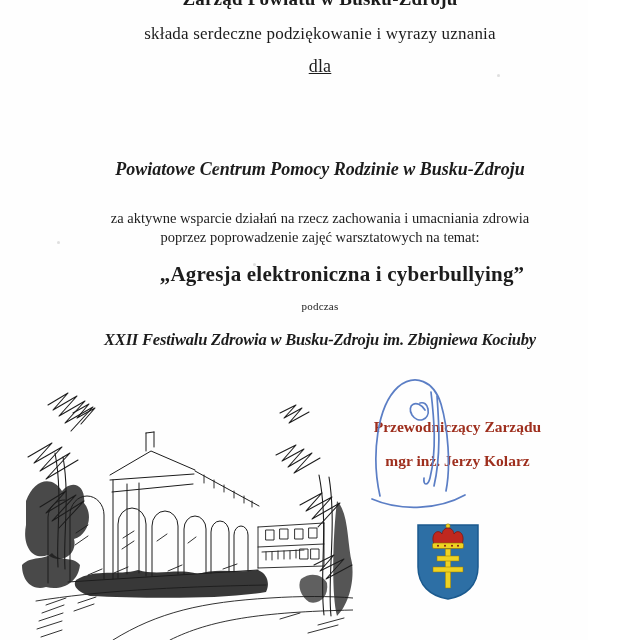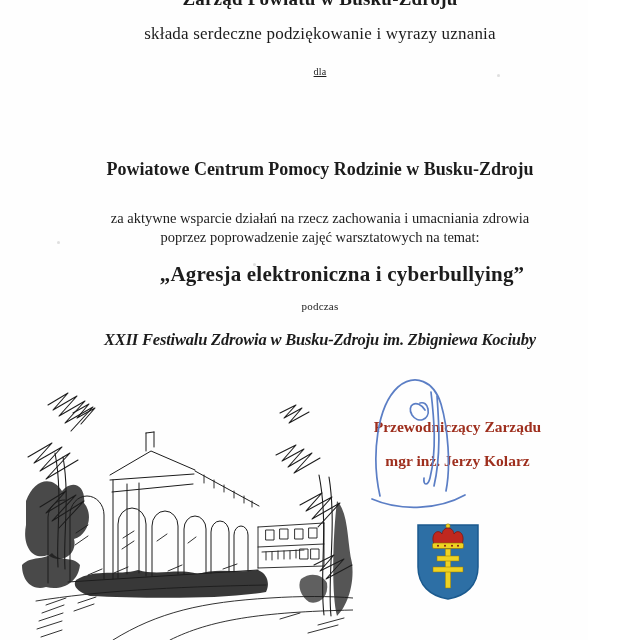--- a/index.html
+++ b/index.html
@@ -5,23 +5,23 @@
   html,body{margin:0;padding:0;}
   .page{
     position:relative;width:588px;height:640px;overflow:hidden;
     background:var(--paper,#fefefe);
     font-family:"Liberation Serif","DejaVu Serif",serif;
     color:var(--text,#1c1c1c);
   }
   .line{position:absolute;left:0;width:640px;text-align:center;line-height:1.2;letter-spacing:.2px;}
   .l-issuer   {top:-12px;font-size:19px;font-weight:bold;}
   .l-thanks   {top:24px;font-size:17px;}
-  .l-dla      {top:66px;font-size:10px;text-decoration:underline;}
+  .l-dla      {top:56px;font-size:18px;text-decoration:underline;}
   .l-name     {top:103px;font-size:23px;font-weight:bold;}
-  .l-org      {top:159px;font-size:18px;font-weight:bold;letter-spacing:0;}
+  .l-org      {top:159px;font-size:18px;font-weight:bold;letter-spacing:0;font-style:italic;}
   .l-reason1  {top:210px;font-size:14.5px;letter-spacing:0;}
   .l-reason2  {top:229px;font-size:14.5px;letter-spacing:0;}
   .l-workshop {top:262px;font-size:21px;font-weight:bold;margin-left:22px;}
   .l-podczas  {top:300px;font-size:11px;}
   .l-event    {top:330px;font-size:16.5px;font-weight:bold;letter-spacing:-.2px;font-style:italic;}
   .sig-block{position:absolute;left:340px;top:0;width:235px;text-align:center;}
   .sig-title{position:absolute;left:0;top:418px;width:235px;font-size:15.5px;font-weight:bold;color:var(--signatory-text,#9e2f1e);}
   .sig-name {position:absolute;left:0;top:452px;width:235px;font-size:15.5px;font-weight:bold;color:var(--signatory-text,#9e2f1e);}
   .signature-svg{position:absolute;left:368px;top:378px;width:110px;height:145px;}
   .signature-svg path{fill:none;stroke:var(--signature-ink,#5b7ec5);stroke-width:1.7;stroke-linecap:round;}

